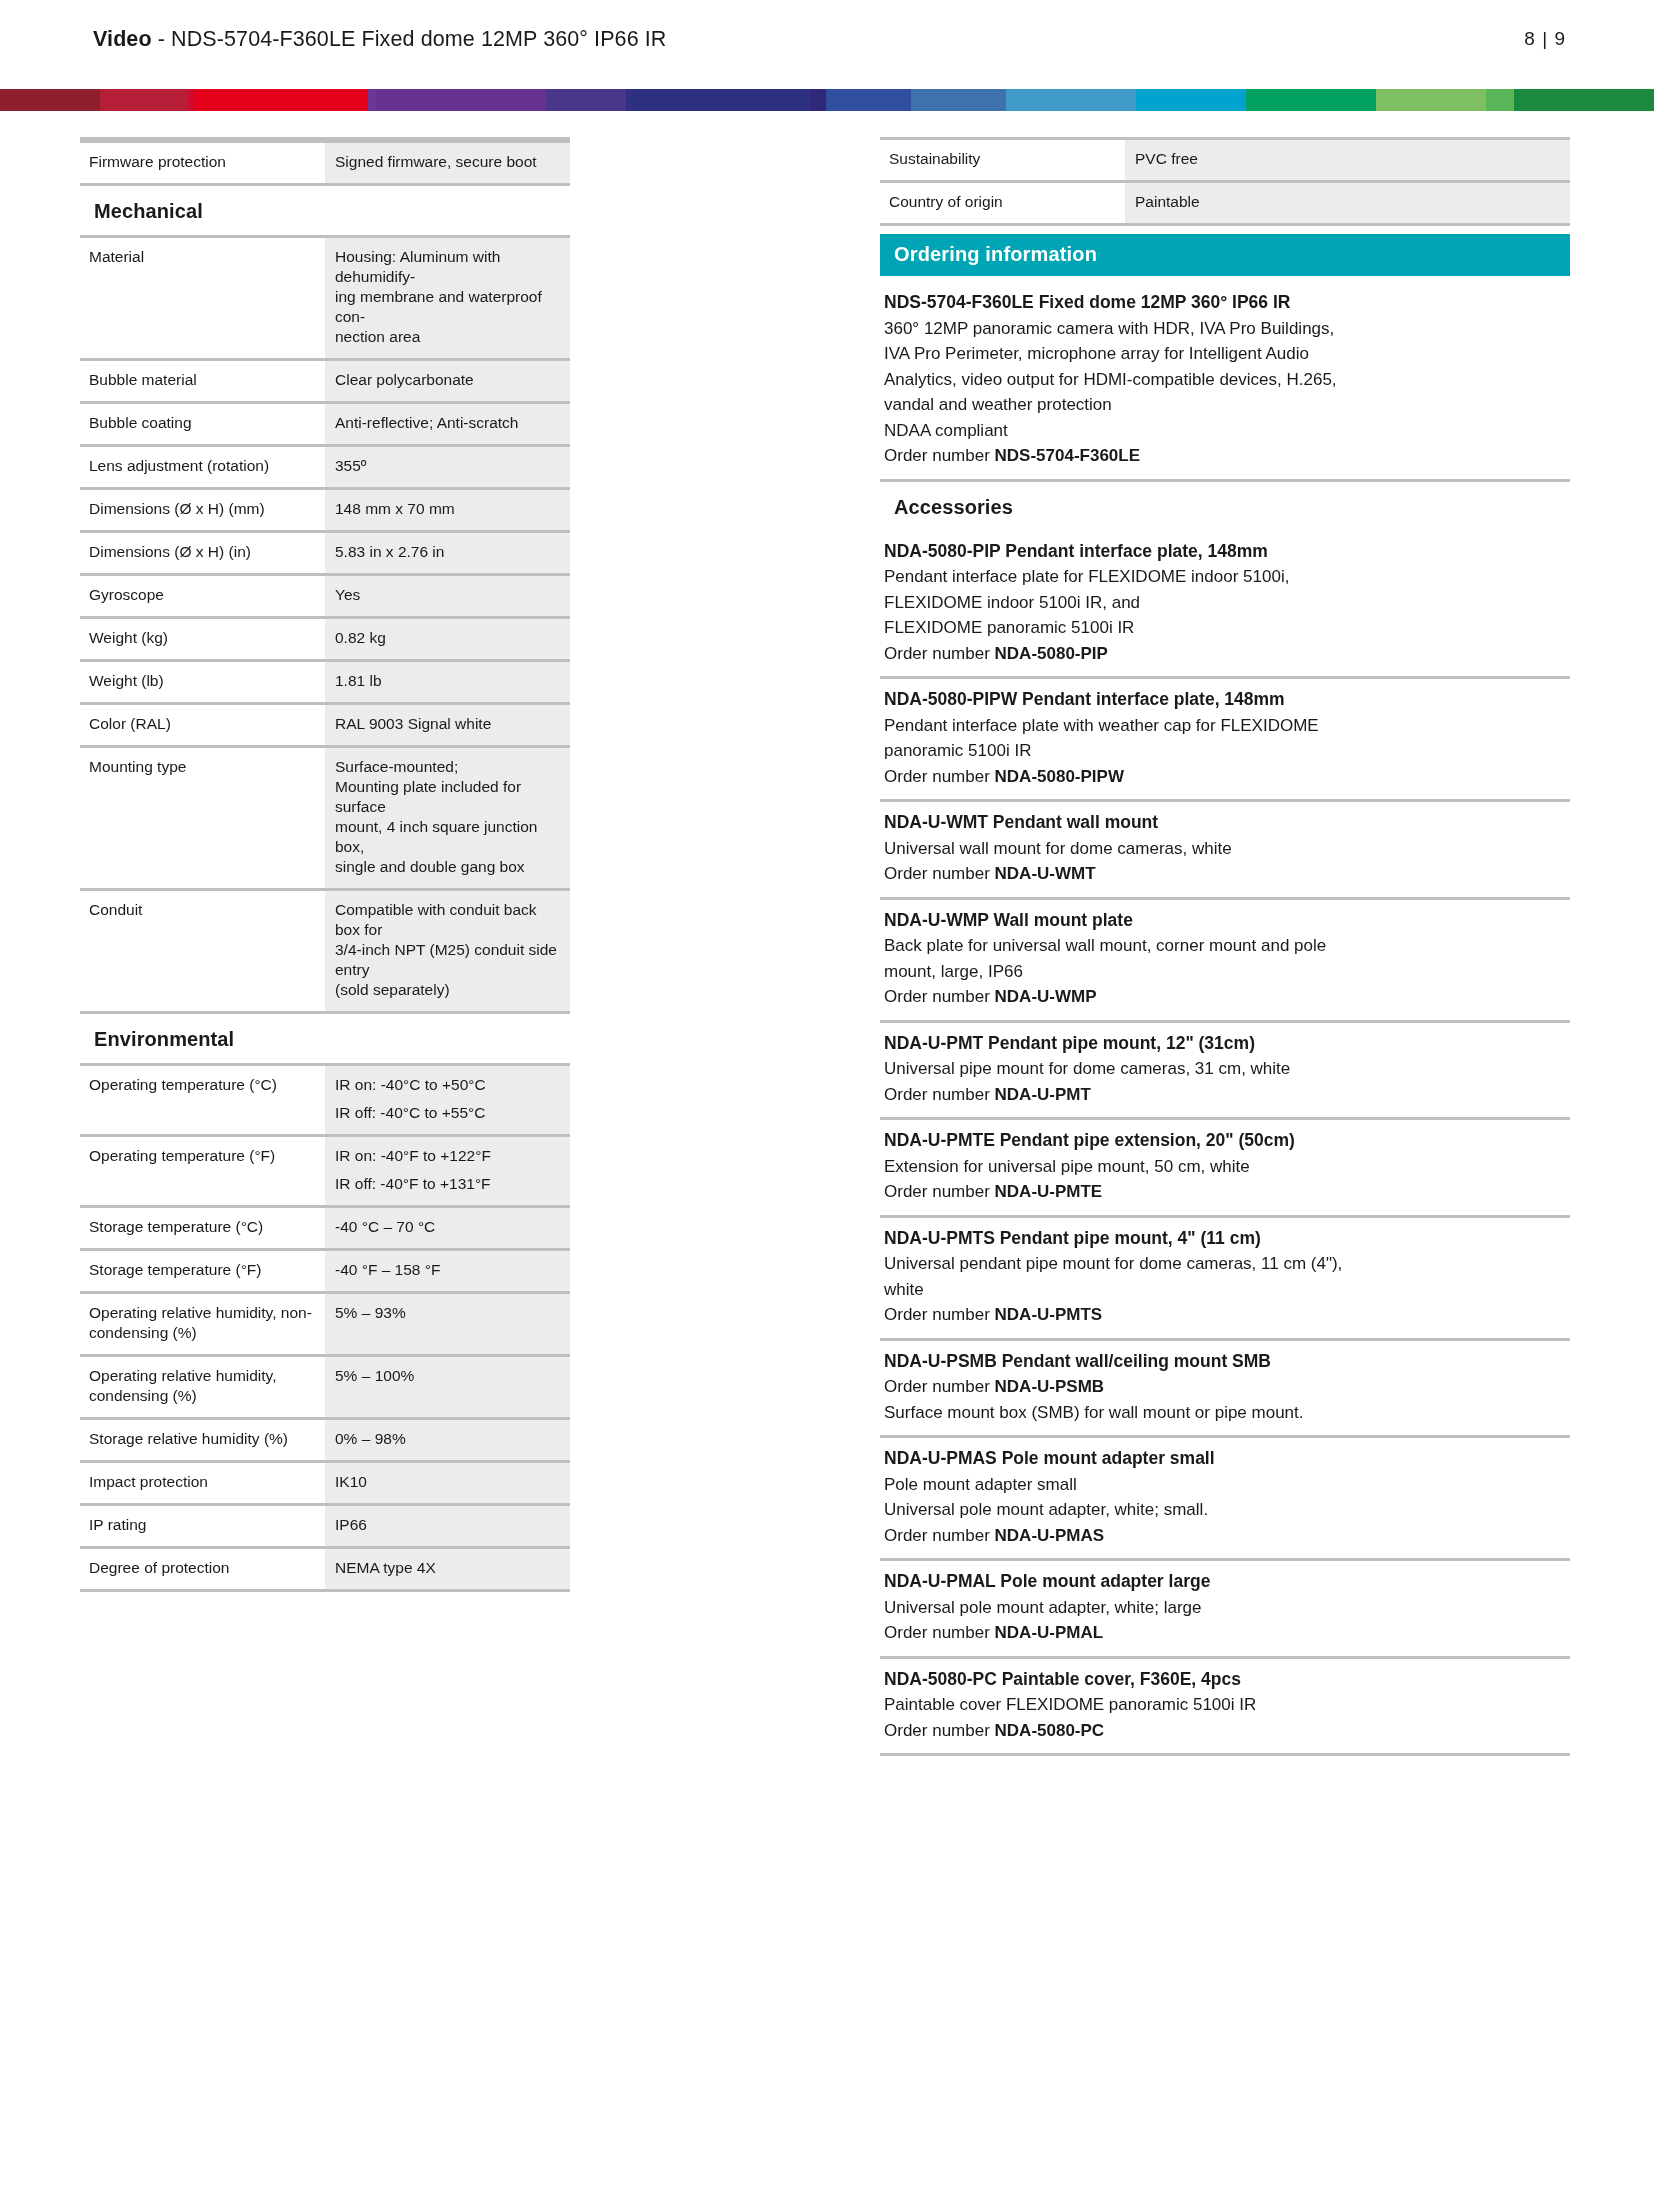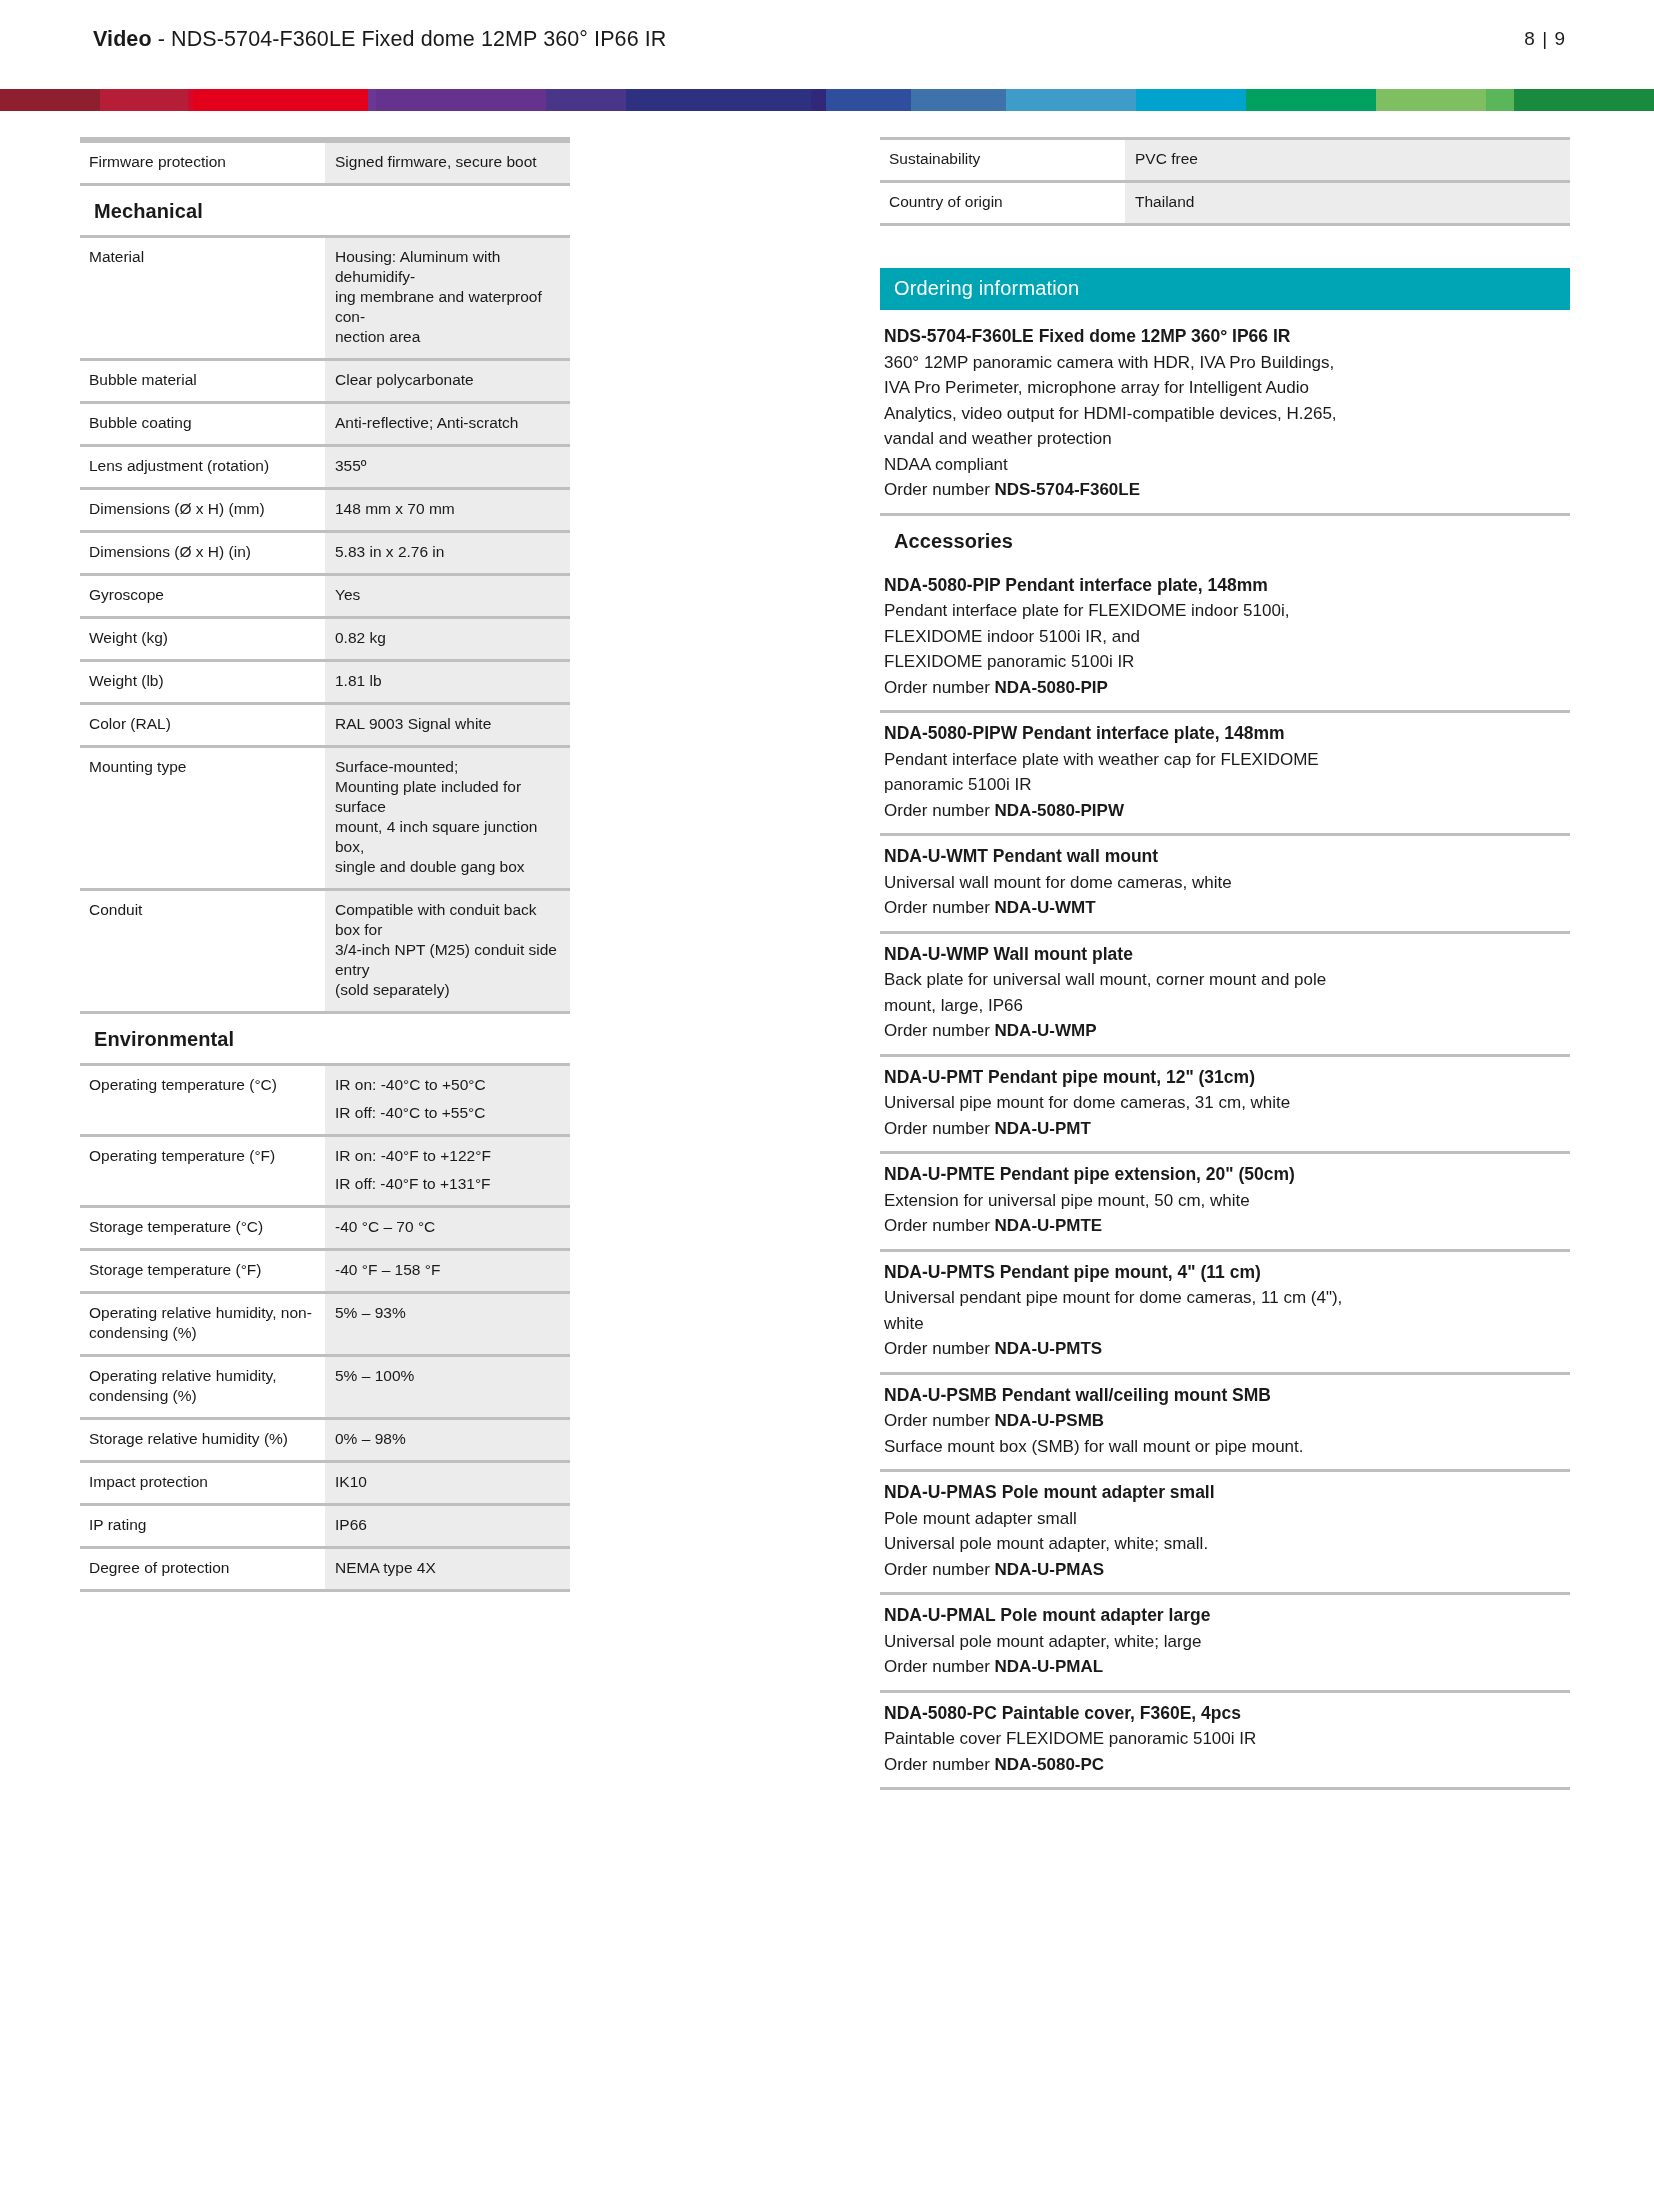--- a/index.html
+++ b/index.html
@@ -57,23 +57,23 @@
 
   .section-head {
     padding:14px 9px 12px 14px;
     font-size:20px; font-weight:bold; color:#1a1a1a;
     background:#ffffff; letter-spacing:0.1px;
   }
 
   
   .order-bar {
     background:#00a5b5; color:#ffffff;
-    font-size:20px; font-weight:normal; letter-spacing:0.15px;
+    font-size:20px; font-weight:bold; letter-spacing:0.15px;
     padding:9px 0 10px 14px;
-    margin-top:42px;
+    margin-top:8px;
   }
   .order-block { padding:14px 4px 10px 4px; }
   .order-title {
     font-size:17.5px; font-weight:bold; line-height:25.5px; color:#1a1a1a;
   }
   .order-line {
     font-size:17px; line-height:25.5px; color:#1a1a1a;
   }
   .order-line b { font-weight:bold; }
   .acc-item { padding:8px 4px 10px 4px; }
@@ -298,21 +298,21 @@
       <div class="spec-row">
         <div class="spec-label">Sustainability</div>
         <div class="spec-value">
           <span class="ln">PVC free</span>
         </div>
       </div>
       <div class="rule"></div>
       <div class="spec-row">
         <div class="spec-label">Country of origin</div>
         <div class="spec-value">
-          <span class="ln">Thailand</span>
+          <span class="ln">Paintable</span>
         </div>
       </div>
       <div class="rule"></div>
       <div class="order-bar" style="background: rgb(0, 165, 181);">Ordering information</div>
       <div class="order-block">
         <div class="order-title">NDS-5704-F360LE Fixed dome 12MP 360° IP66 IR</div>
         <div class="order-line">360° 12MP panoramic camera with HDR, IVA Pro Buildings,</div>
         <div class="order-line">IVA Pro Perimeter, microphone array for Intelligent Audio</div>
         <div class="order-line">Analytics, video output for HDMI-compatible devices, H.265,</div>
         <div class="order-line">vandal and weather protection</div>

